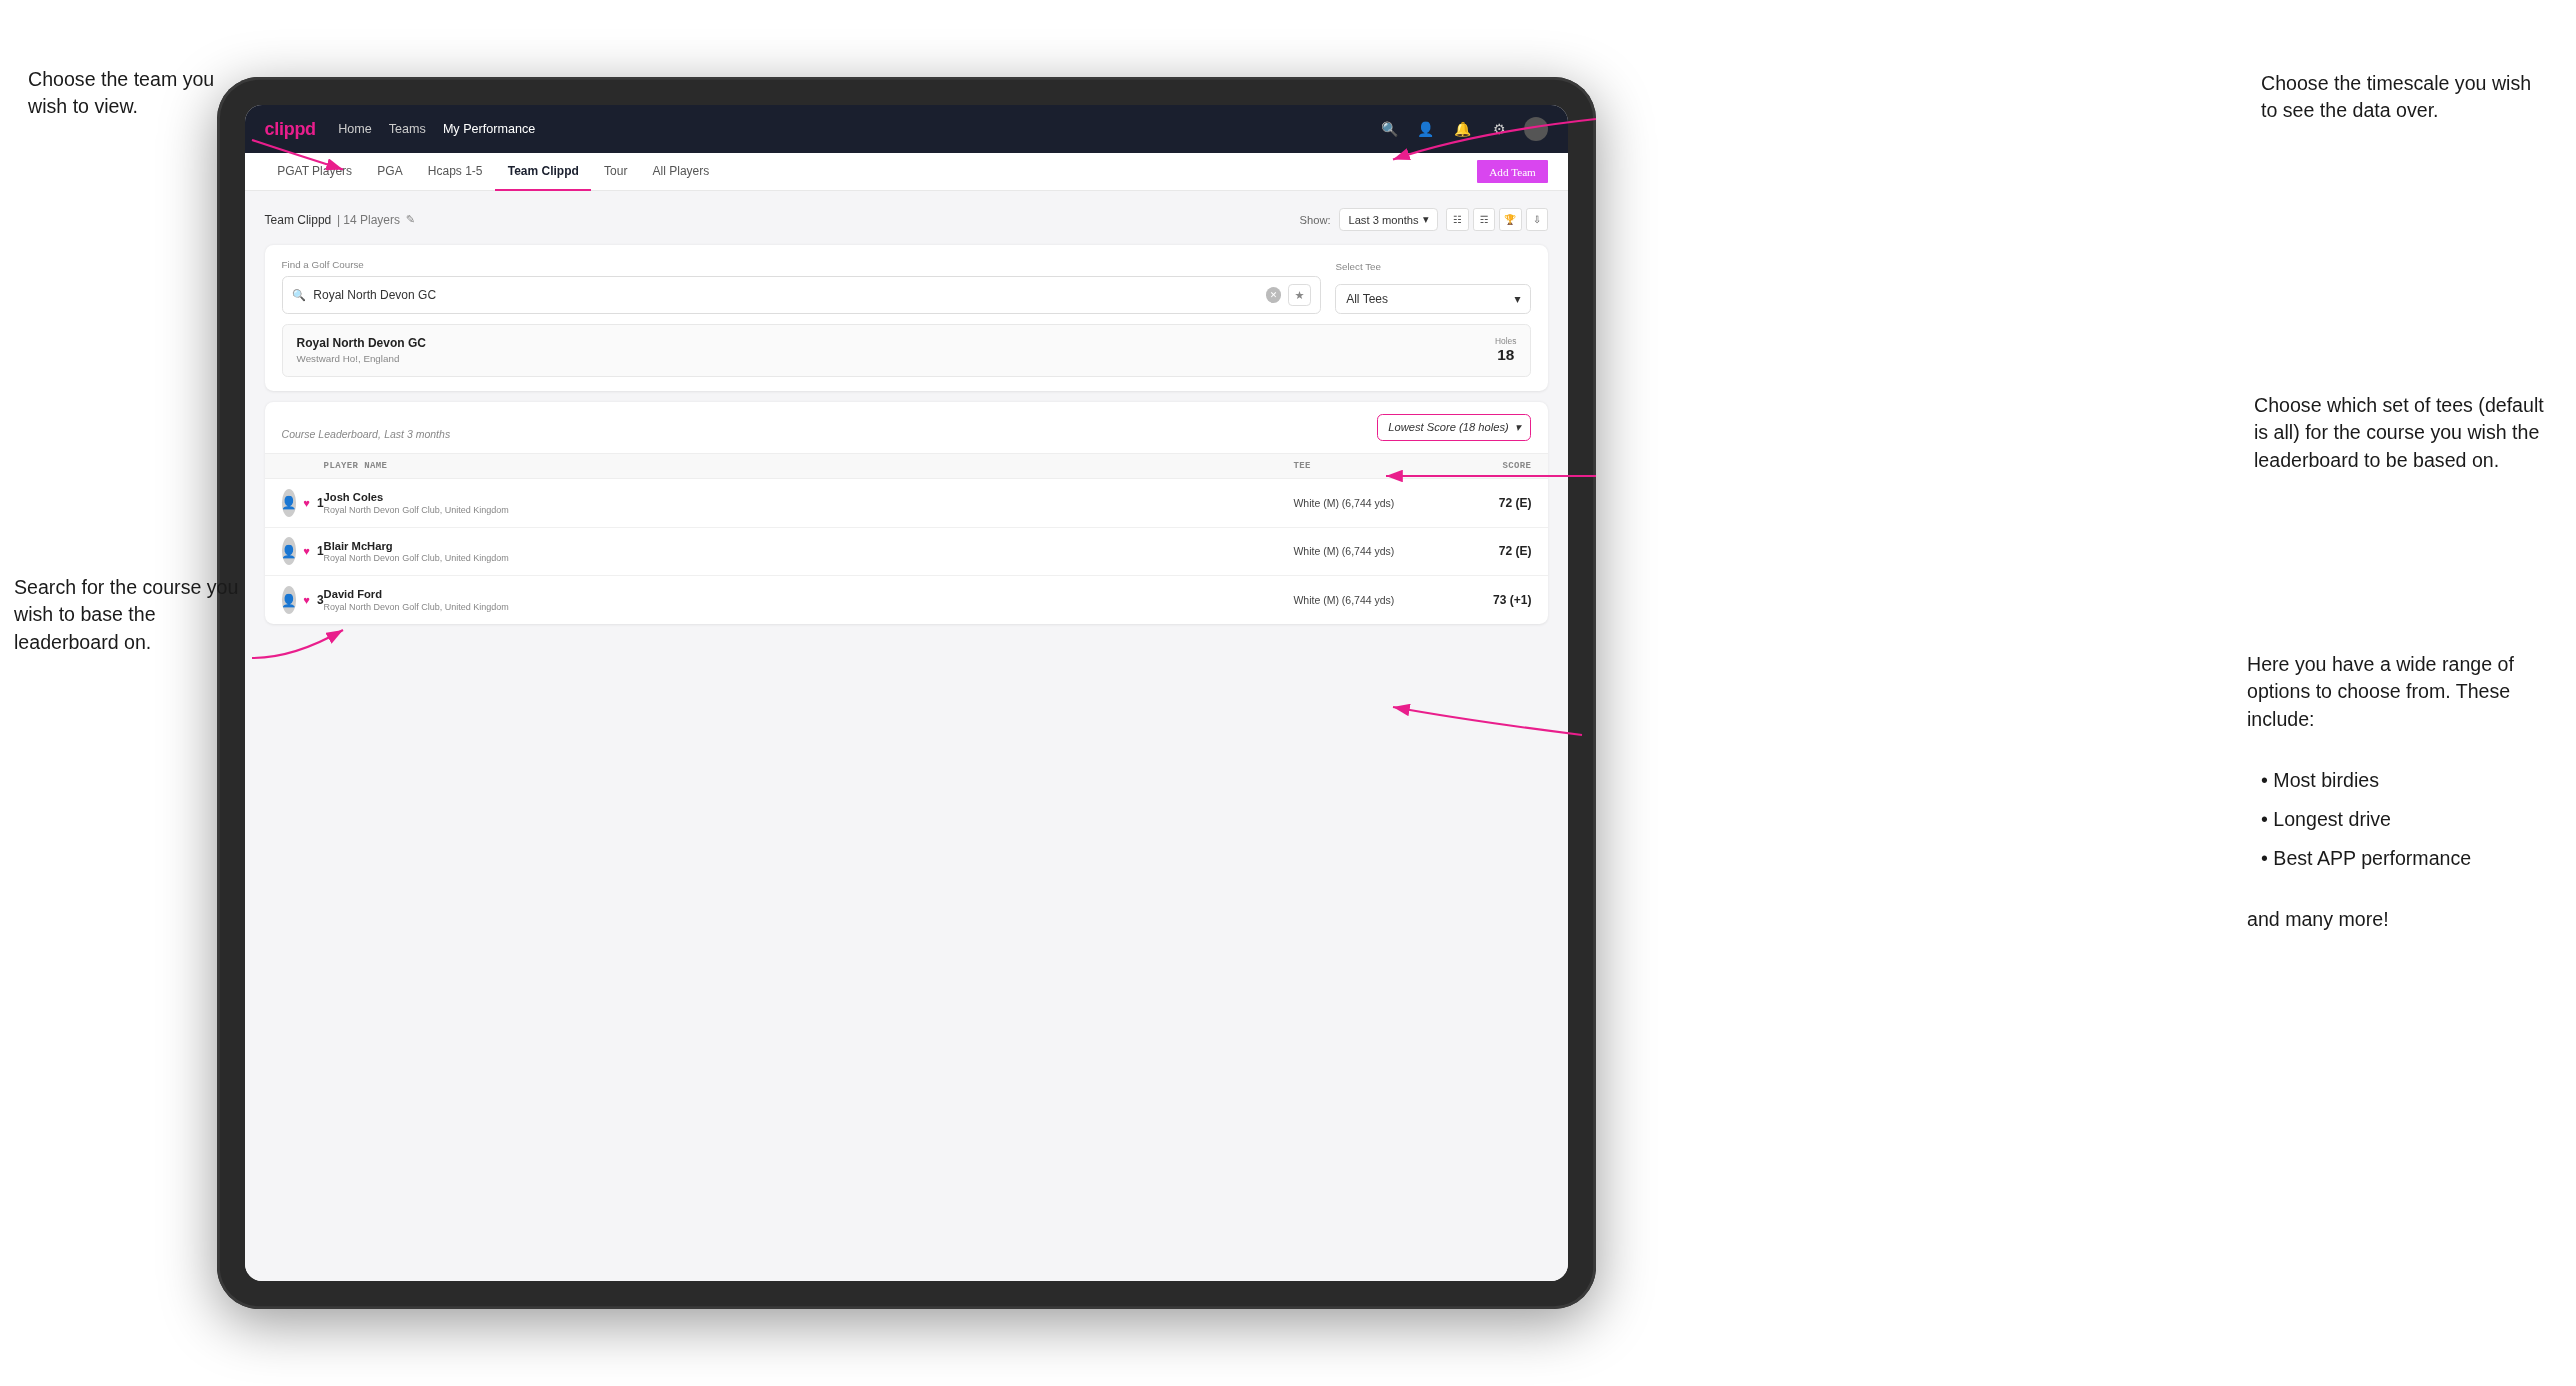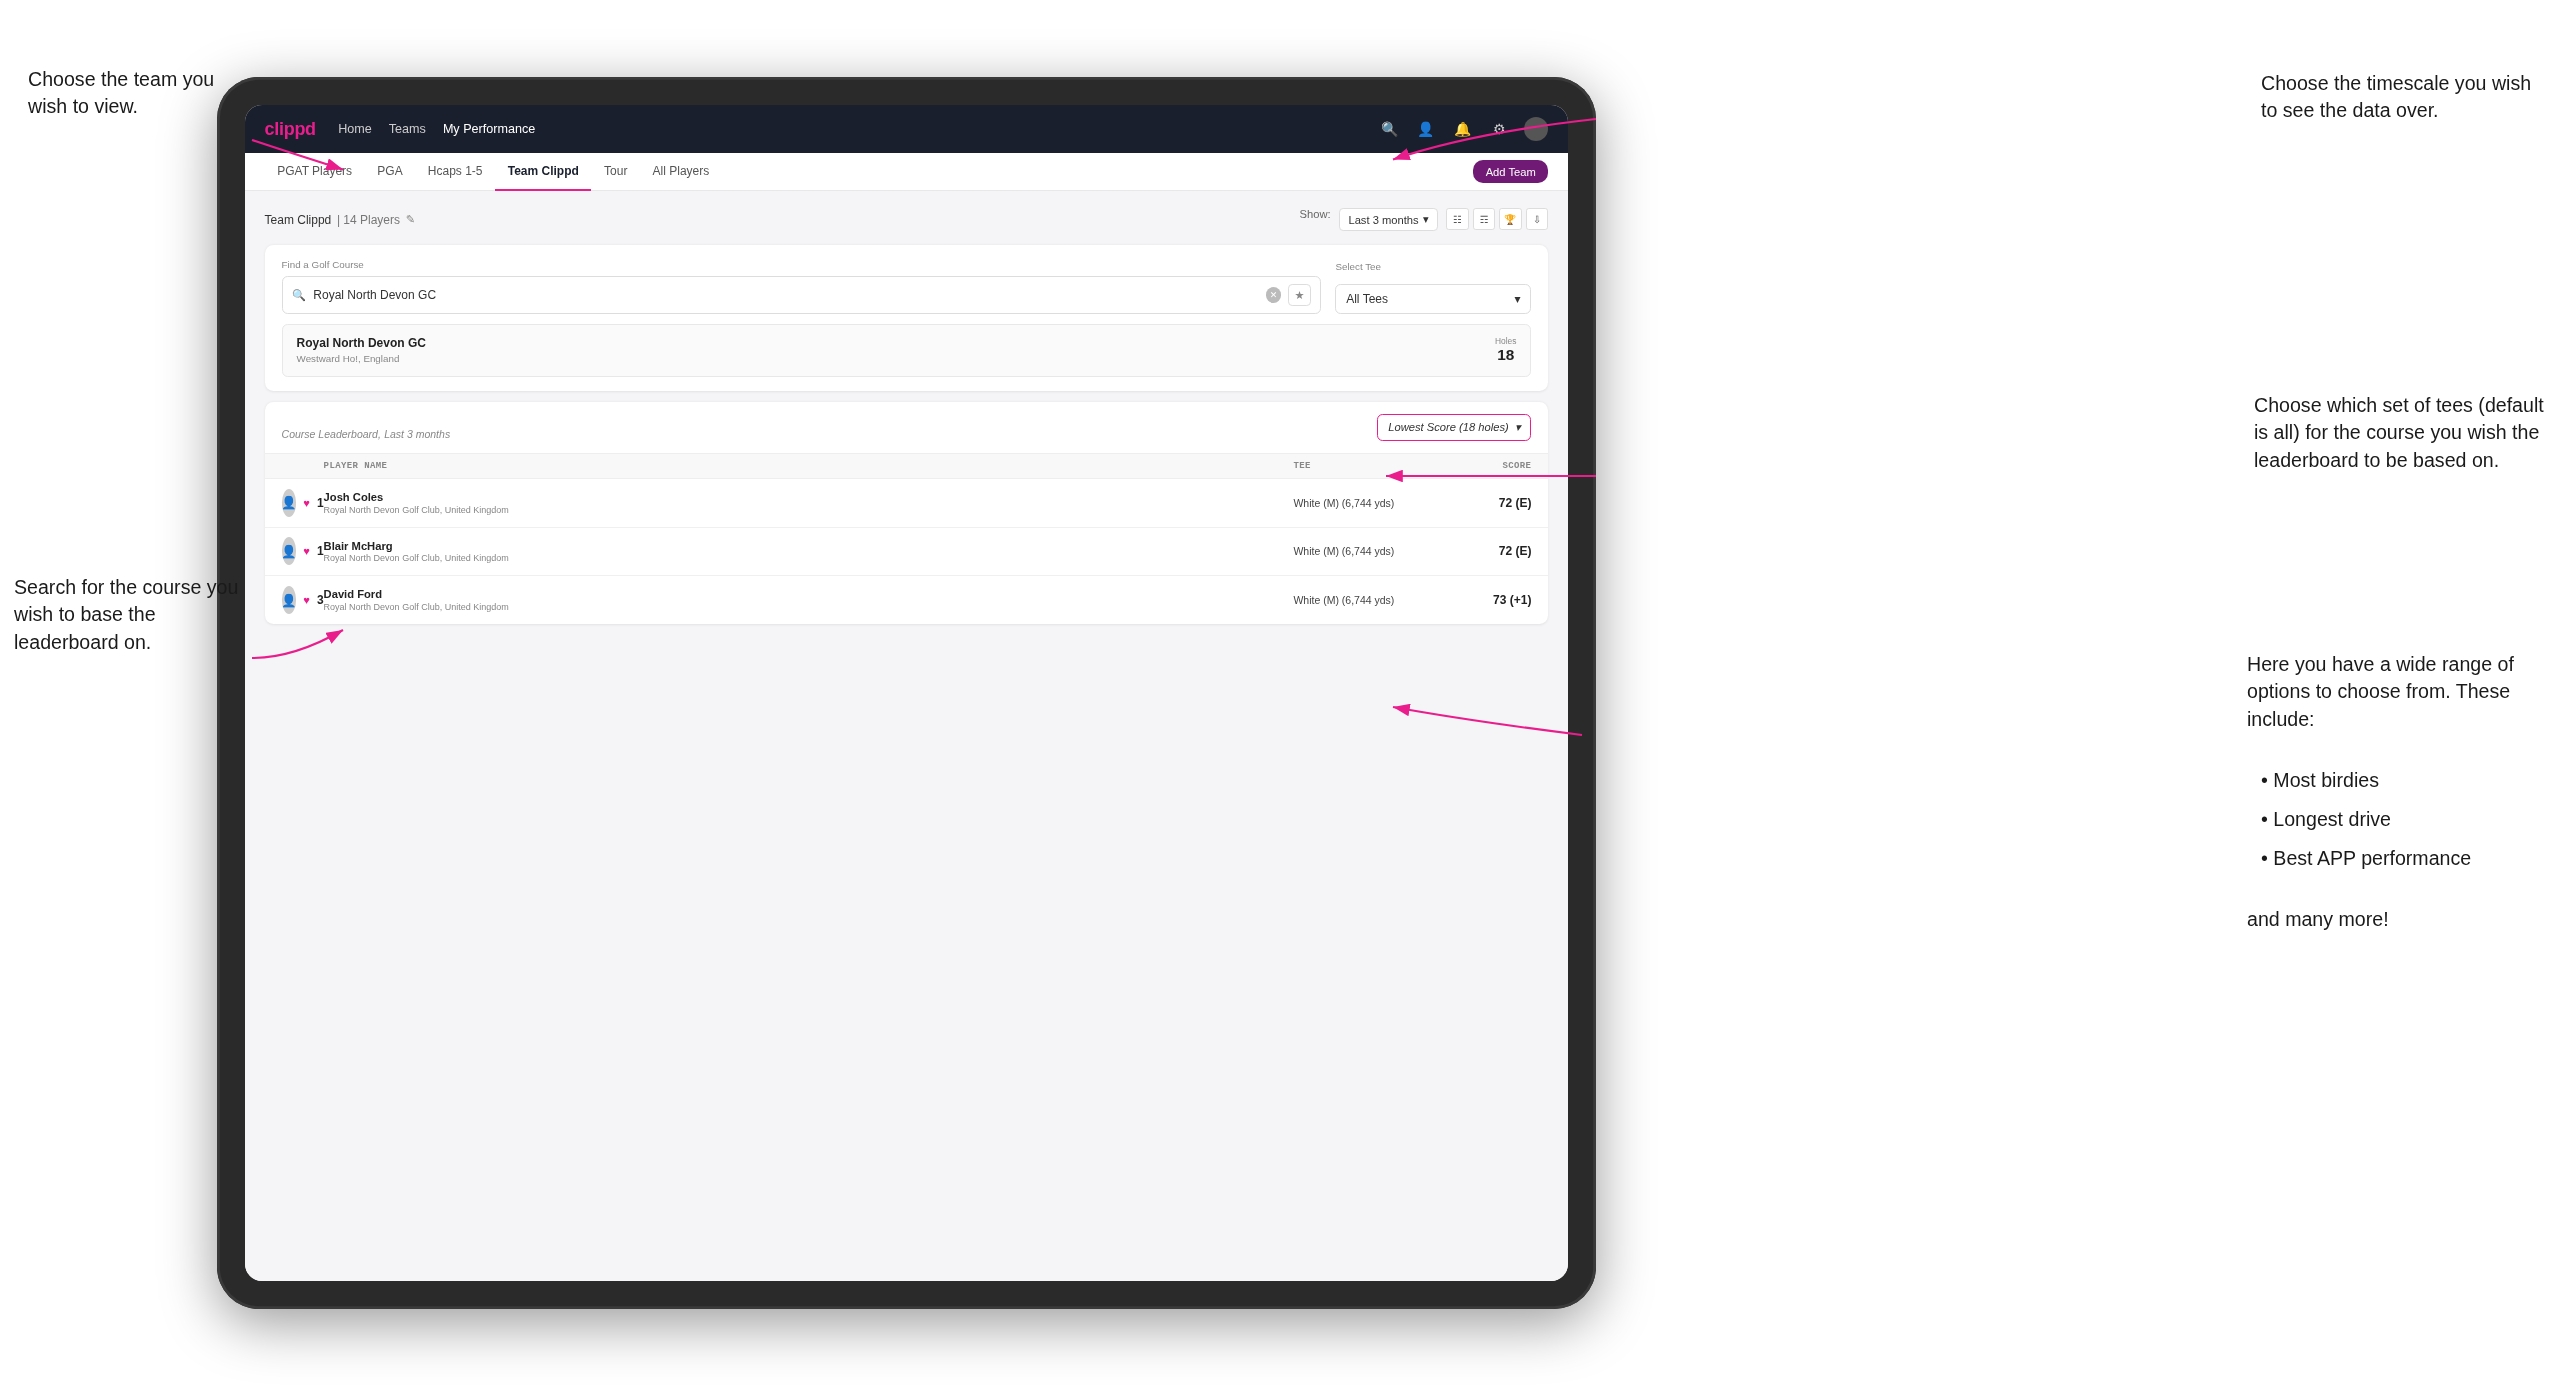--- a/index.html
+++ b/index.html
@@ -135,27 +135,28 @@
       color: #1a1f2e;
       border-bottom: 2.1px solid #e91e8c;
       font-weight: 600;
     }
 
     .subnav-right {
       margin-left: auto;
     }
 
     .add-team-btn {
-      background: #701a75;
+      background: #d946ef;
       color: #fff;
       border: none;
       padding: 5.6px 12.6px;
-      border-radius: 10px;
+      border-radius: 1px;
       font-size: 11.2px;
       cursor: pointer;
+      font-family: Liberation Serif, serif;
     }
 
     
     .content {
       background: #f5f5f7;
       padding: 17px 19.6px;
       height: calc(100% - 85px);
       overflow-y: auto;
     }
 
@@ -182,20 +183,21 @@
     }
 
     .edit-icon {
       font-size: 11.2px;
       color: #888;
       cursor: pointer;
     }
 
     .show-controls {
       display: flex;
+      align-items: center;
       gap: 8.4px;
     }
 
     .show-label {
       font-size: 11.2px;
       color: #666;
     }
 
     .show-dropdown {
       border: 0.7px solid #ddd;

